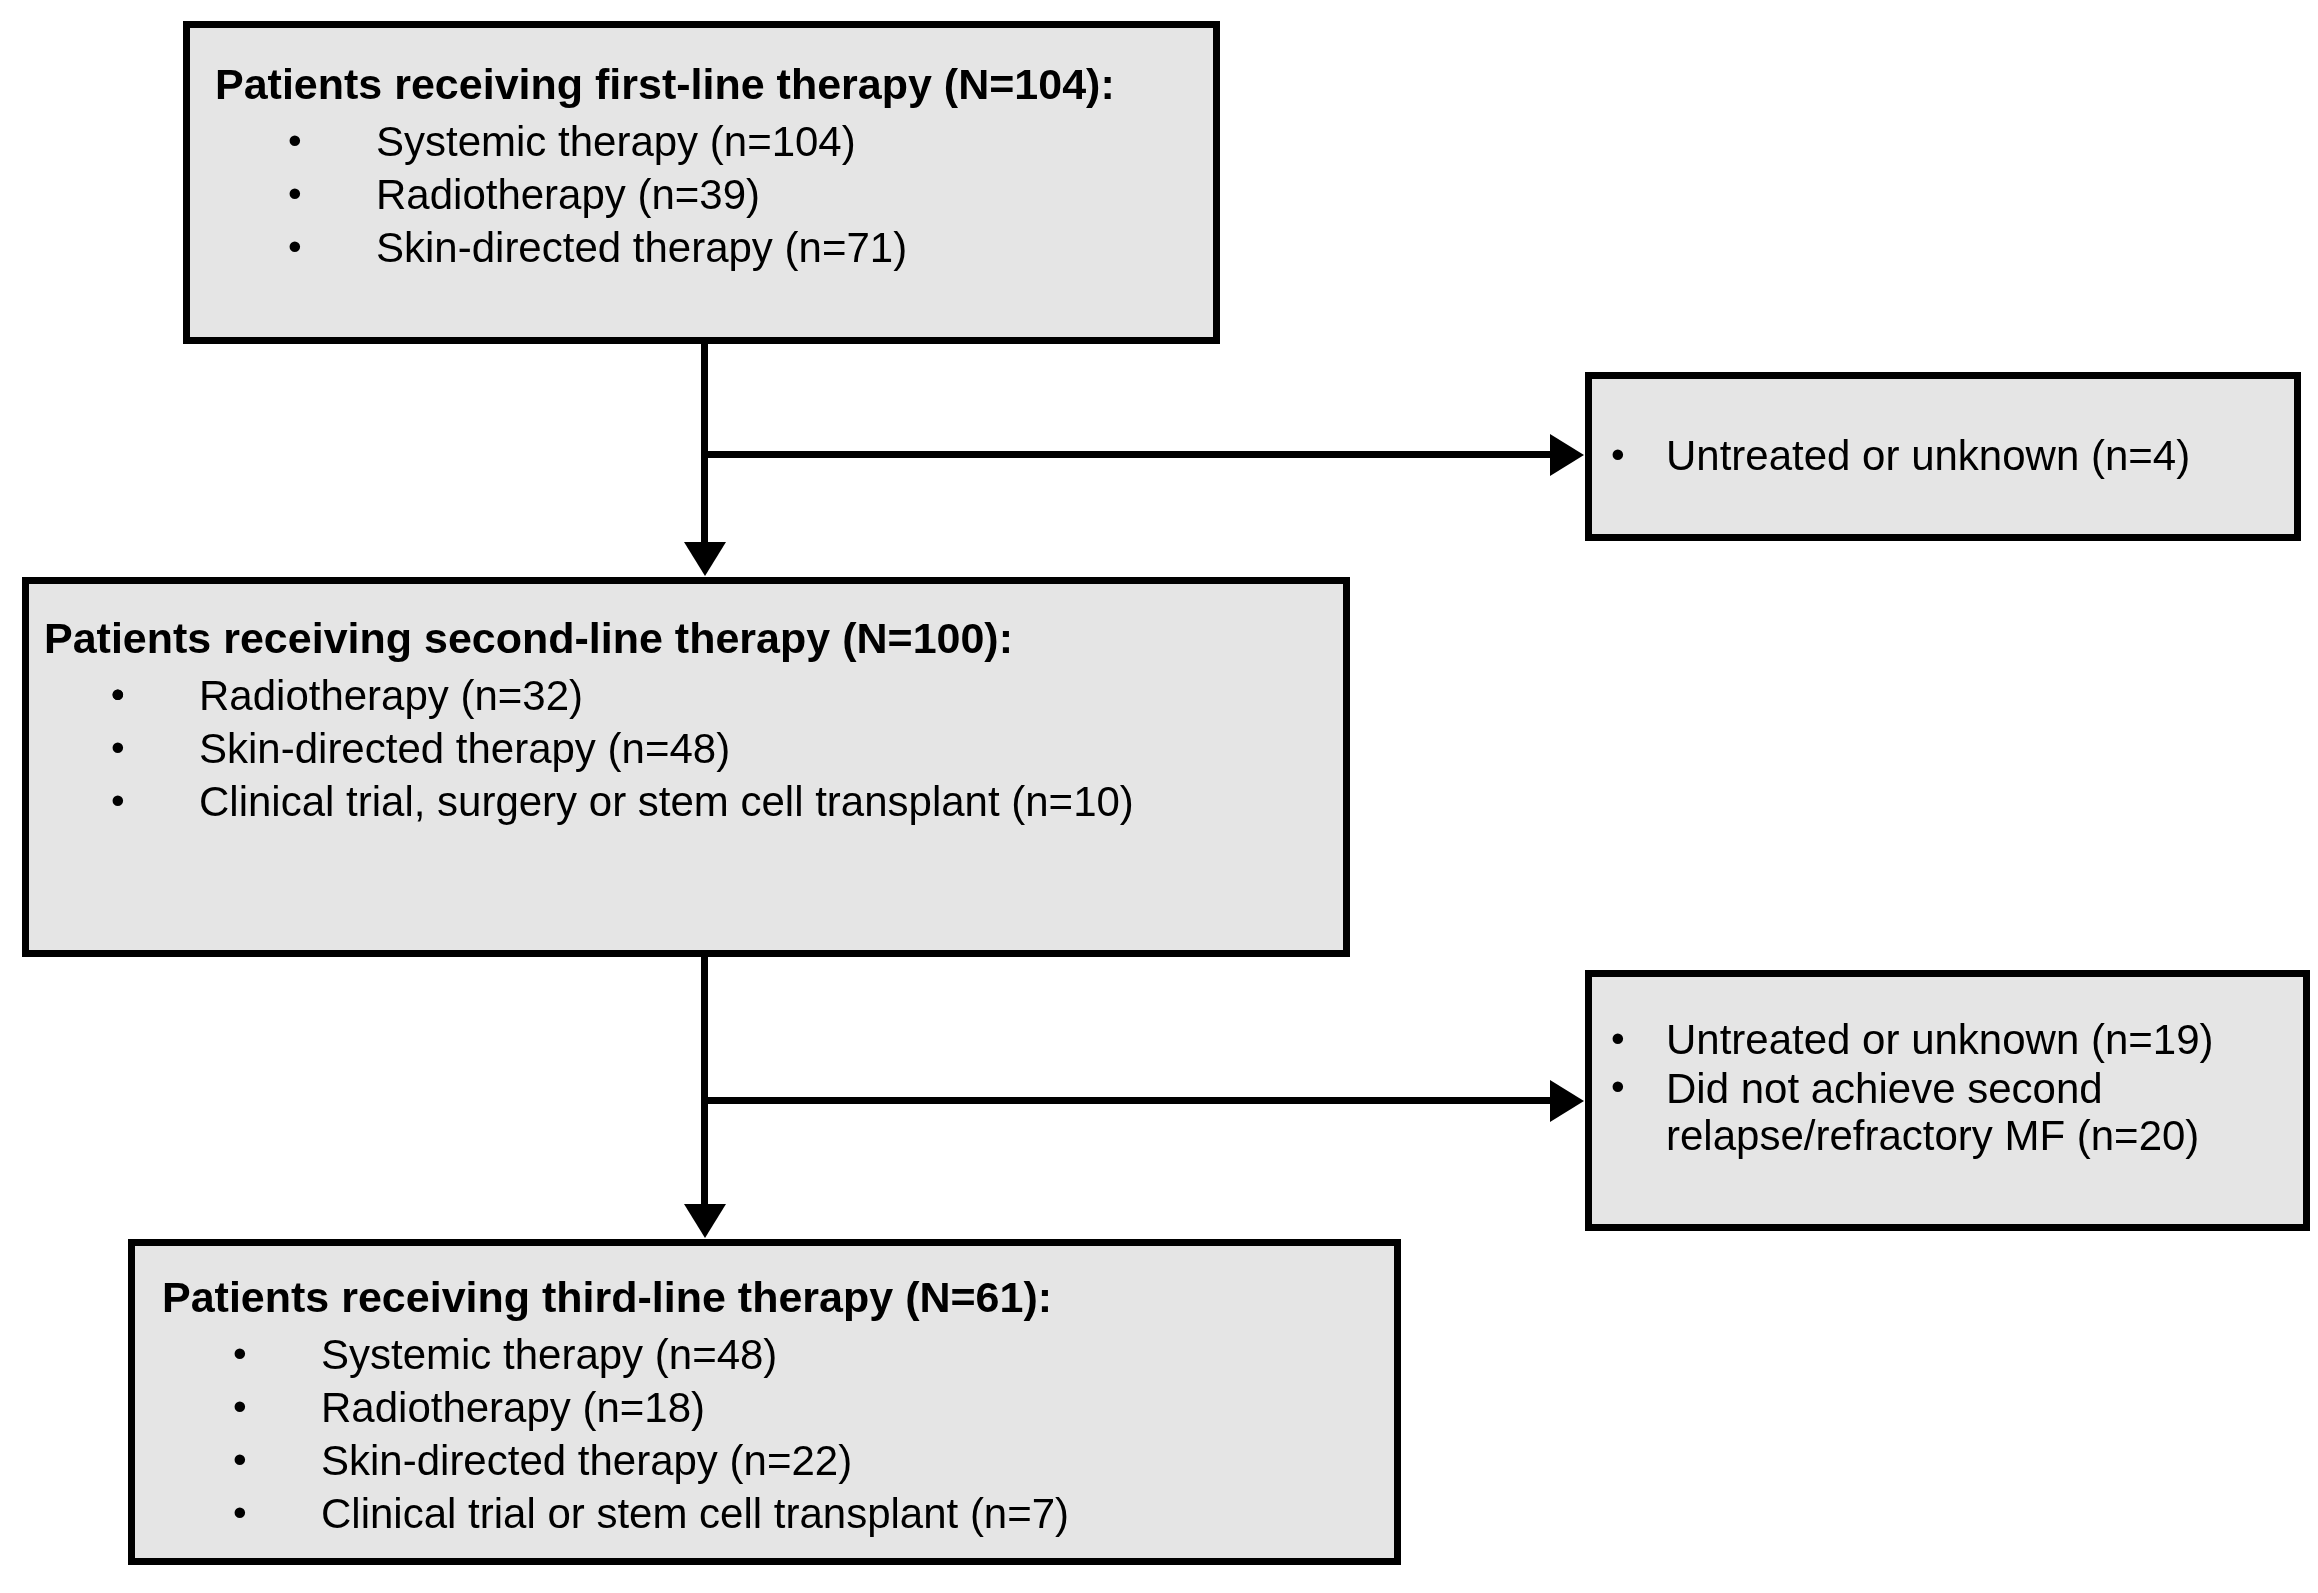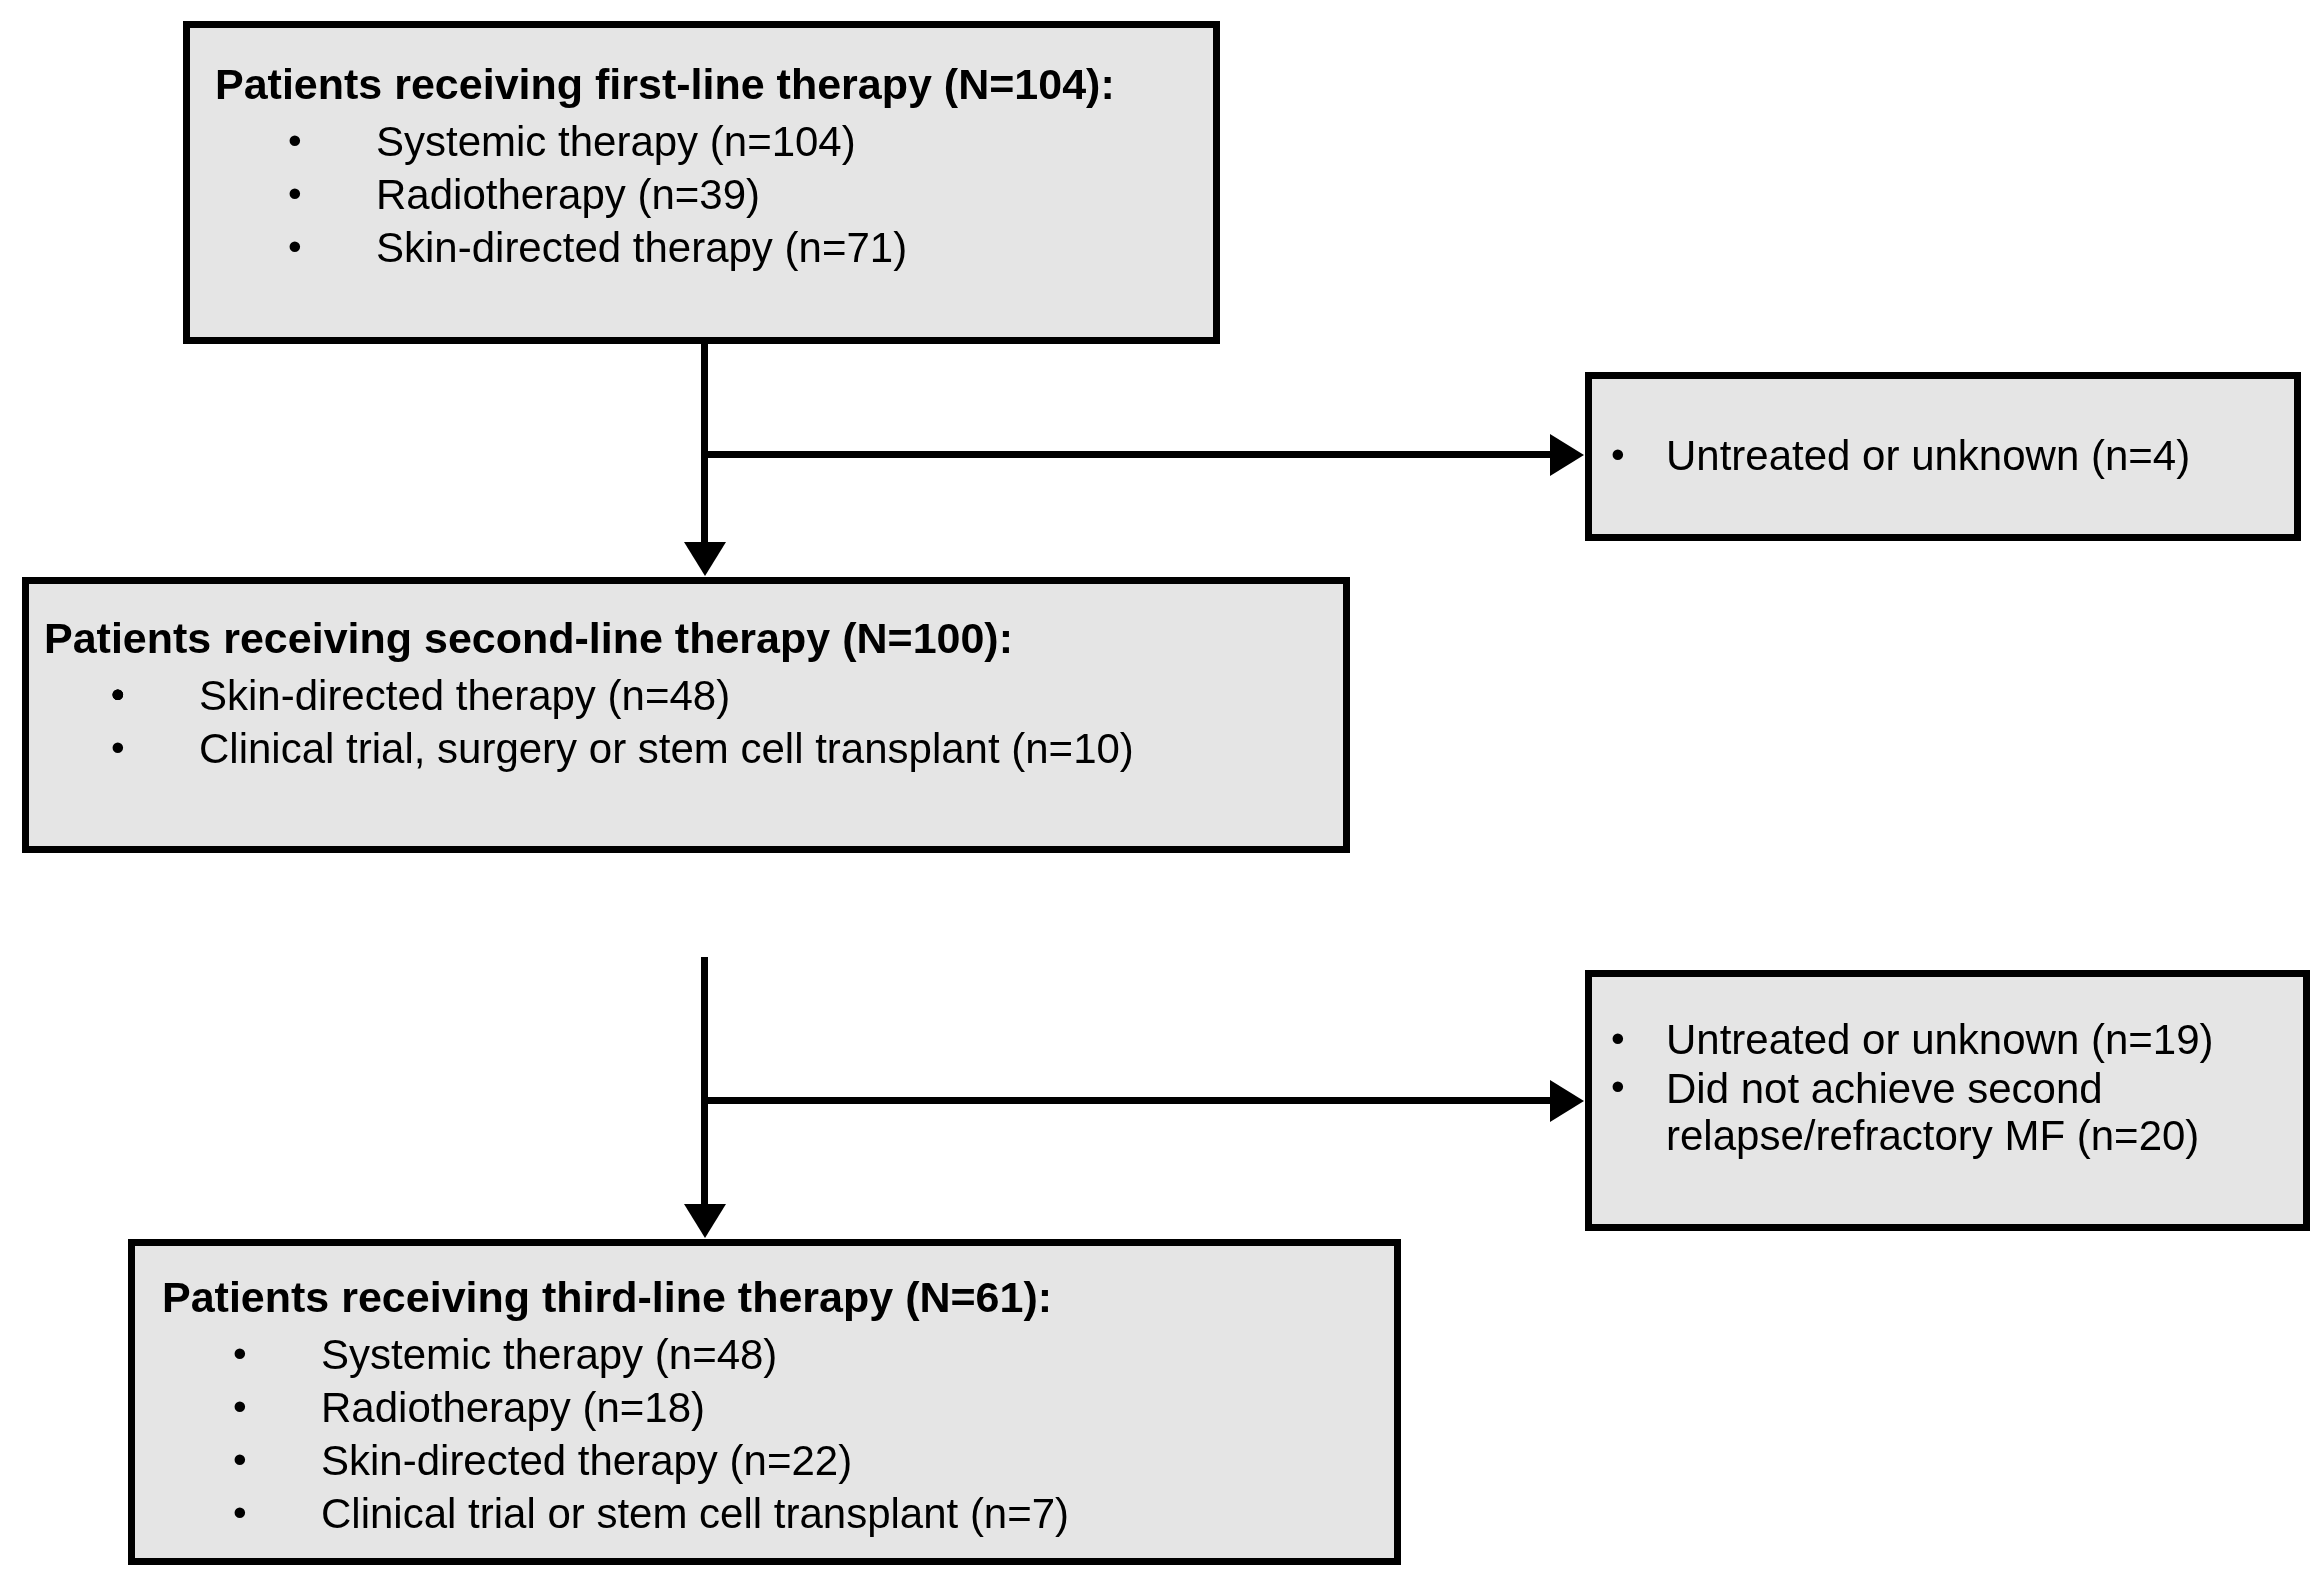--- a/index.html
+++ b/index.html
@@ -70,21 +70,21 @@
     white-space: normal;
   }
   .side-node .bullet-item.wrap { white-space: normal; }
 
   
   #node-first-line {
     left: 183px; top: 21px; width: 1037px; height: 323px;
     padding: 33px 0 0 25px;
   }
   #node-second-line {
-    left: 22px; top: 577px; width: 1328px; height: 276px;
+    left: 22px; top: 577px; width: 1328px; height: 380px;
     padding: 31px 0 0 15px;
   }
   #node-third-line {
     left: 128px; top: 1239px; width: 1273px; height: 326px;
     padding: 28px 0 0 27px;
   }
   #node-dropout-1 {
     left: 1585px; top: 372px; width: 716px; height: 169px;
     padding: 53px 0 0 19px;
   }
@@ -173,20 +173,21 @@
   </div>
 
   <div class="node main-node" id="node-second-line">
     <div class="node-title">Patients receiving second-line therapy (N=100):</div>
     <ul class="bullet-list">
       <li class="bullet-item">
         <span class="bullet-dot">•</span>
       </li>
       <li class="bullet-item">
         <span class="bullet-dot">•</span>
+        <span class="bullet-text">Radiotherapy (n=32)</span>
       </li>
       <li class="bullet-item">
         <span class="bullet-dot">•</span>
         <span class="bullet-text">Skin-directed therapy (n=48)</span>
       </li>
       <li class="bullet-item">
         <span class="bullet-dot">•</span>
         <span class="bullet-text">Clinical trial, surgery or stem cell transplant (n=10)</span>
       </li>
     </ul>

